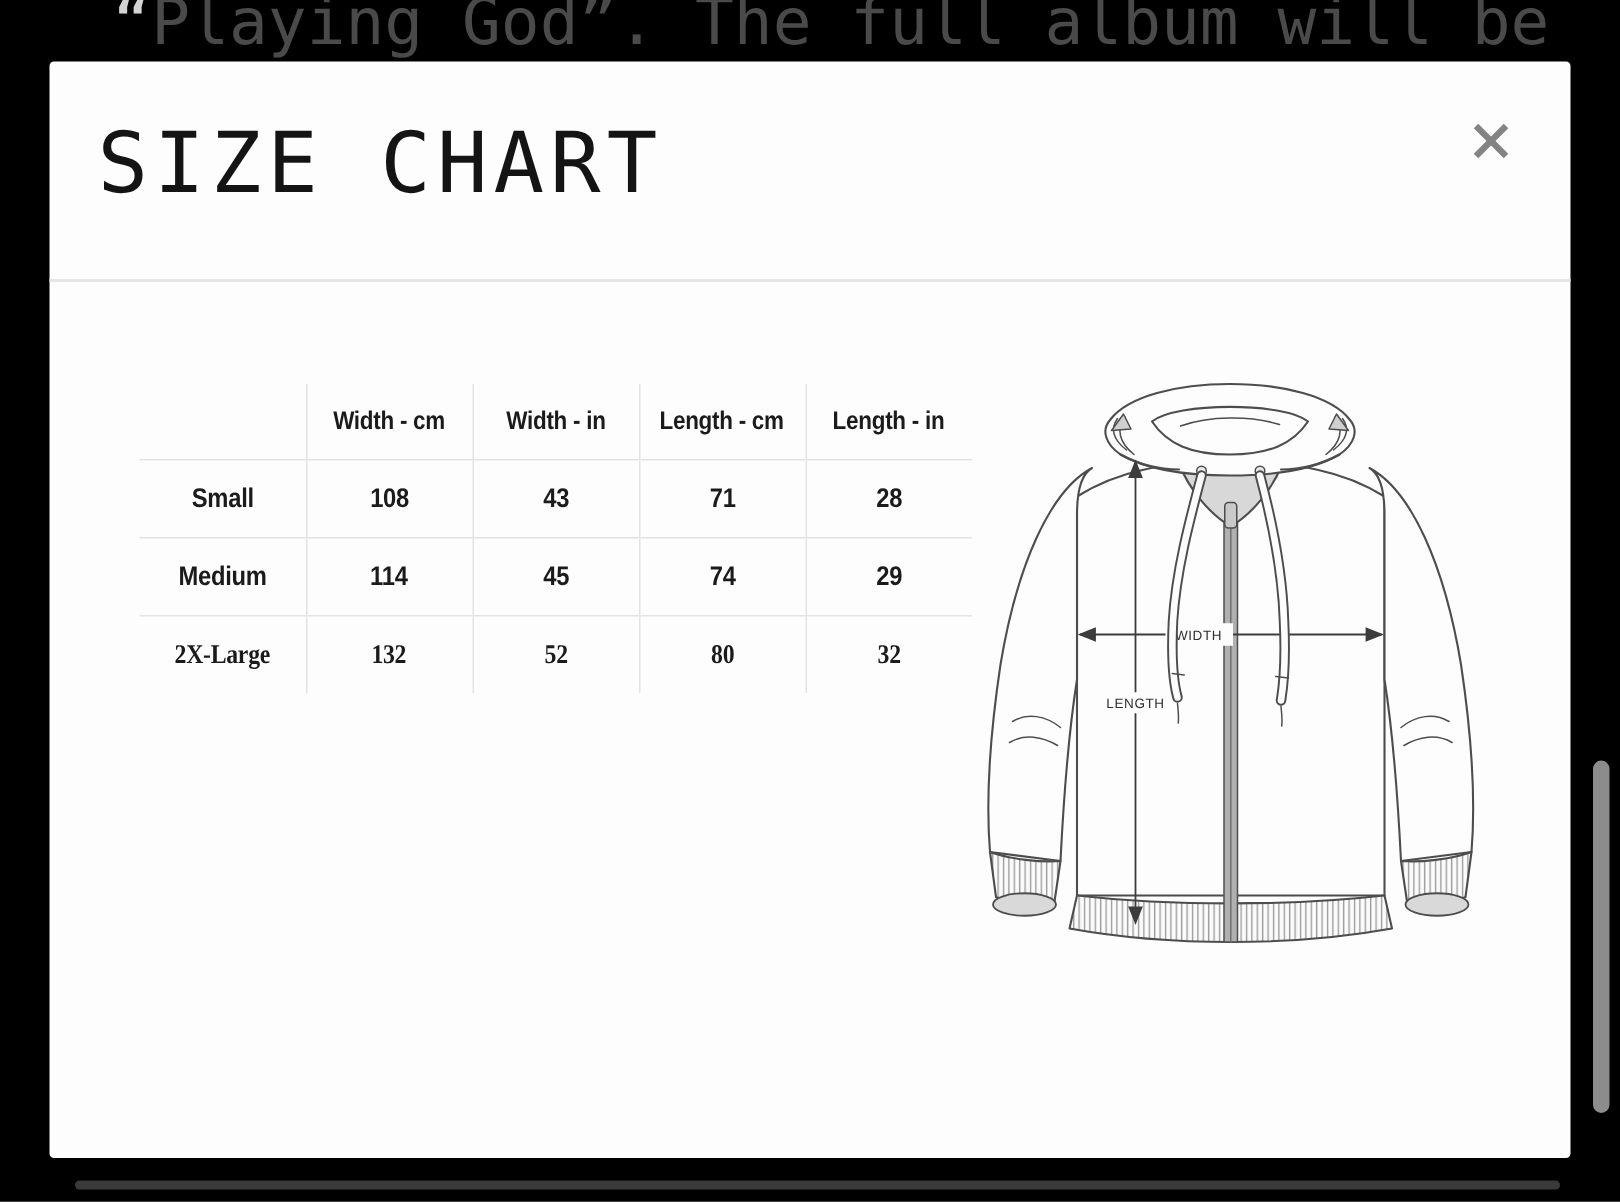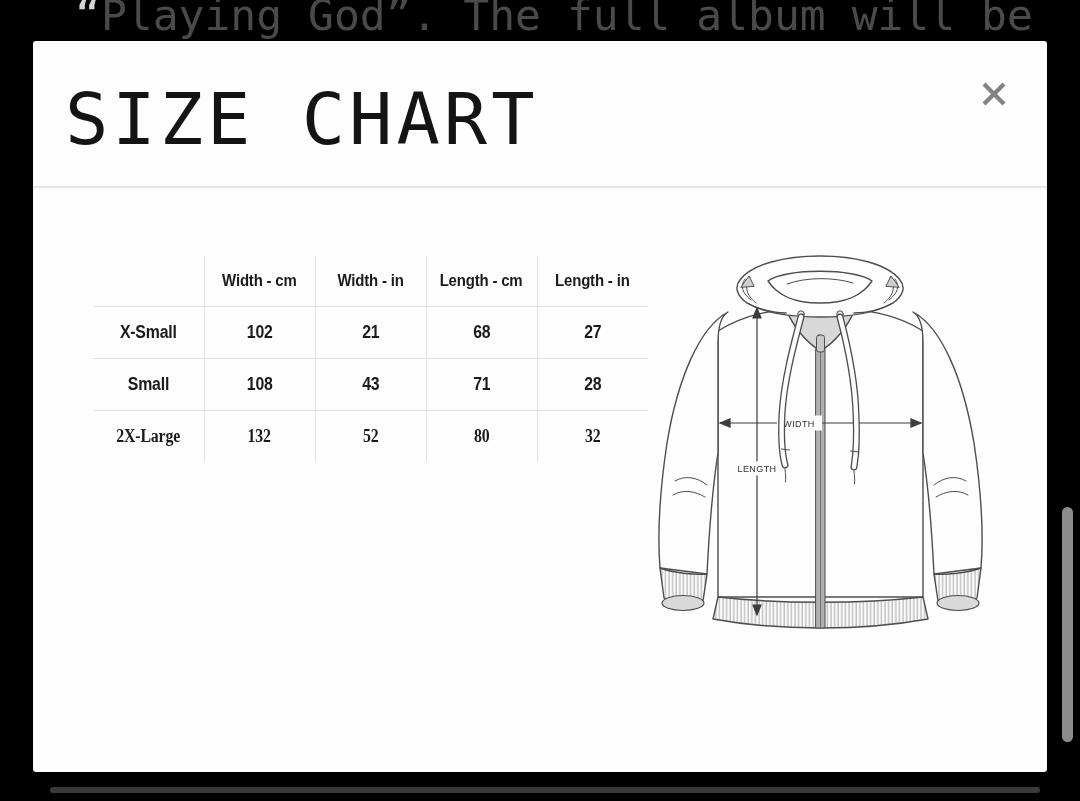--- a/index.html
+++ b/index.html
@@ -8,21 +8,21 @@
 
   
   .bg-text { position:absolute; left:75px; top:-10px; white-space:nowrap;
              font-family:"DejaVu Sans Mono", monospace; font-size:43px; color:#4a4a4a; }
   .bg-text .lead { color:#d4d4d4; }
 
   
   .modal { position:absolute; left:33px; top:41px; width:1014px; height:731px;
            background:#fdfdfd; border-radius:3px; }
   .title { position:absolute; left:32px; top:36px; font-family:"DejaVu Sans Mono", monospace;
-           font-weight:500; font-size:72px; letter-spacing:4px; color:#141414; }
+           font-weight:500; font-size:56px; letter-spacing:4px; color:#141414; }
   .close-btn { position:absolute; left:940px; top:32px; width:42px; height:42px;
                background:none; border:none; cursor:pointer; display:flex;
                align-items:center; justify-content:center; }
   .divider { position:absolute; left:0; top:145px; width:100%; height:2px; background:#e6e6e6; }
 
   
   .size-table { position:absolute; left:60px; top:215px; border-collapse:collapse; }
   .size-table td { width:111px; height:52px; text-align:center; vertical-align:middle;
                    border:1px solid #e3e3e3; }
   .size-table tr:first-child td { height:50px; border-top:none;margin-left:32px; }
@@ -72,32 +72,32 @@
   <table class="size-table">
     <tbody>
         <tr>
       <td class="hdr"></td>
       <td class="hdr"><span>Width - cm</span></td>
       <td class="hdr"><span>Width - in</span></td>
       <td class="hdr"><span>Length - cm</span></td>
       <td class="hdr"><span>Length - in</span></td>
     </tr>
     <tr>
-      <td class="val"><span>X-Small</span></td>
-      <td class="val"><span>102</span></td>
-      <td class="val"><span>21</span></td>
-      <td class="val"><span>68</span></td>
-      <td class="val"><span>27</span></td>
-    </tr>
-    <tr>
       <td class="val"><span>Small</span></td>
       <td class="val"><span>108</span></td>
       <td class="val"><span>43</span></td>
       <td class="val"><span>71</span></td>
       <td class="val"><span>28</span></td>
+    </tr>
+    <tr>
+      <td class="val"><span>Medium</span></td>
+      <td class="val"><span>114</span></td>
+      <td class="val"><span>45</span></td>
+      <td class="val"><span>74</span></td>
+      <td class="val"><span>29</span></td>
     </tr>
     <tr>
       <td class="val"><span>2X-Large</span></td>
       <td class="val"><span>132</span></td>
       <td class="val"><span>52</span></td>
       <td class="val"><span>80</span></td>
       <td class="val"><span>32</span></td>
     </tr>
   </tbody>
     </table>

